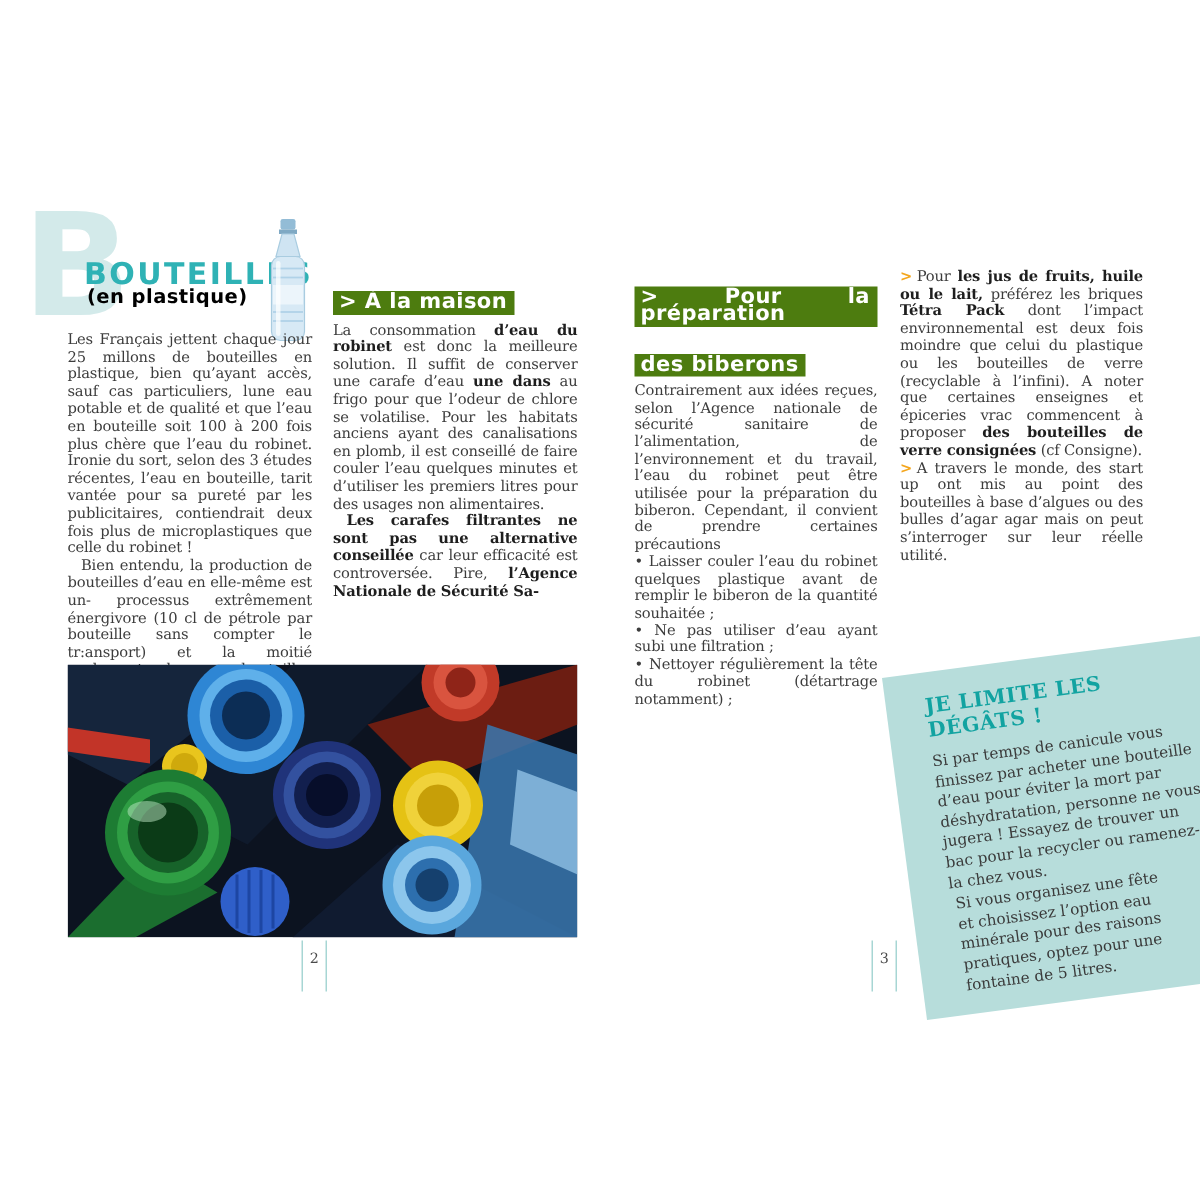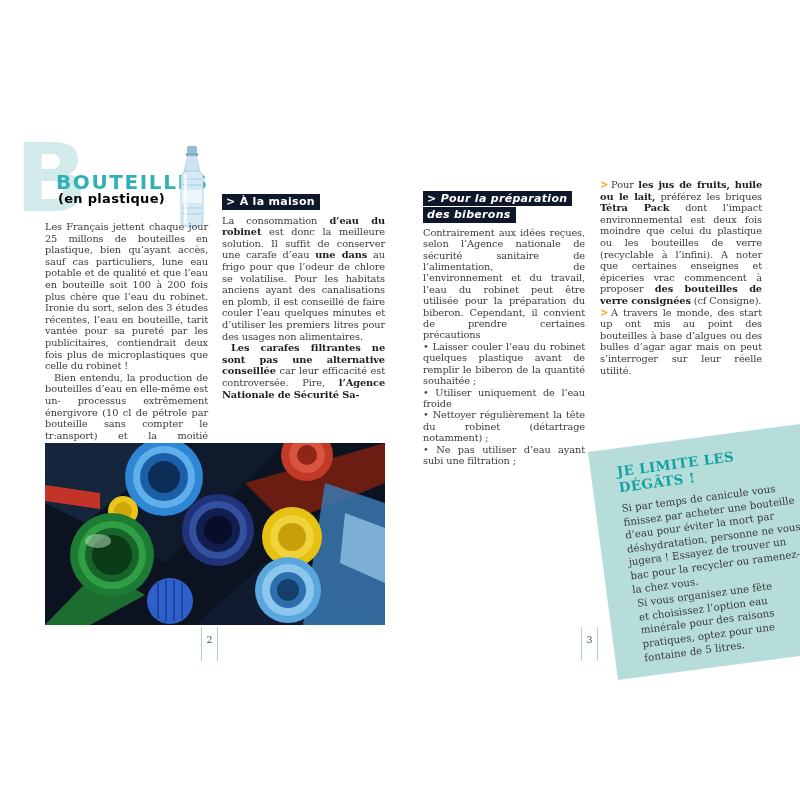--- a/index.html
+++ b/index.html
@@ -20,25 +20,25 @@
        letter-spacing:-0.12px;color:#3c3c3c;}
   #col1{left:45px;top:221px;width:163px;}
   #col2{left:222px;top:179px;width:163px;}
   #col3{left:423px;top:179px;width:162px;line-height:11.4px;}
   #col4{left:600px;top:179px;width:162px;}
   .col p{margin:0;}
   .ind{text-indent:9px;}
   .col b{color:#1e1e1e;}
 
   .hdr-wrap{margin:15px 0 5px 0;}
-  .hdr-wrap3{margin:12px 0 4px 0;font-style:italic;}
-  .sec-header{display:inline-block;background:#0f172a;color:#ffffff;
-      font-family:"DejaVu Sans",sans-serif;font-weight:bold;font-size:11px;
+  .hdr-wrap3{margin:12px 0 4px 0;}
+  .sec-header{display:inline-block;background:#4d7c0f;color:#ffffff;
+      font-family:"DejaVu Sans",sans-serif;font-weight:bold;font-size:14px;
       letter-spacing:0.3px;padding:2px 5px 2px 4px;}
-  .hdr-line2{margin-top:1px;}
+  .hdr-line2{margin-top:18px;}
 
   .arrow{color:#f4a61d;font-family:"DejaVu Sans",sans-serif;font-weight:bold;margin-right:3px;}
 
   
   .photo{position:absolute;left:45px;top:443px;width:340px;height:182px;overflow:hidden;}
   .photo svg{display:block;width:100%;height:100%;}
 
   
   .pagenum{position:absolute;top:627px;width:17px;height:34px;box-sizing:border-box;
       border-left:1px solid #a7d6d4;border-right:1px solid #a7d6d4;text-align:center;
@@ -92,23 +92,22 @@
     <p class="ind"><b>Les carafes filtrantes ne sont pas une alternative conseillée</b> car leur efficacité est controversée. Pire, <b>l’Agence Nationale de Sécurité Sa-</b></p>
   </div>
 
   <div class="col" id="col3">
     <div class="hdr-wrap3">
       <span class="sec-header">&gt; Pour la préparation</span><br>
       <span class="sec-header hdr-line2">des biberons</span>
     </div>
     <p>Contrairement aux idées reçues, selon l’Agence nationale de sécurité sanitaire de l’alimentation, de l’environnement et du travail, l’eau du robinet peut être utilisée pour la préparation du biberon. Cependant, il convient de prendre certaines précautions</p>
     <p>• Laisser couler l’eau du robinet quelques plastique avant de remplir le biberon de la quantité souhaitée ;</p>
-    <p>• Utiliser uniquement de l’eau froide</p>
+    <p>• Ne pas utiliser d’eau ayant subi une filtration ;</p>
     <p>• Nettoyer régulièrement la tête du robinet (détartrage notamment) ;</p>
-    <p>• Ne pas utiliser d’eau ayant subi une filtration ;</p>
   </div>
 
   <div class="col" id="col4">
     <p><span class="arrow">&gt;</span><span>Pour <b>les jus de fruits, huile ou le lait,</b> préférez les briques <b>Tétra Pack</b> dont l’impact environnemental est deux fois moindre que celui du plastique ou les bouteilles de verre (recyclable à l’infini). A noter que certaines enseignes et épiceries vrac commencent à proposer <b>des bouteilles de verre consignées</b> (cf Consigne).</span></p>
     <p><span class="arrow">&gt;</span><span>A travers le monde, des start up ont mis au point des bouteilles à base d’algues ou des bulles d’agar agar mais on peut s’interroger sur leur réelle utilité.</span></p>
   </div>
 
   <figure class="photo" style="margin:0">
     <svg viewBox="0 0 340 182" preserveAspectRatio="none">
       <rect x="0" y="0" width="340" height="182" fill="#0c1320"></rect>

